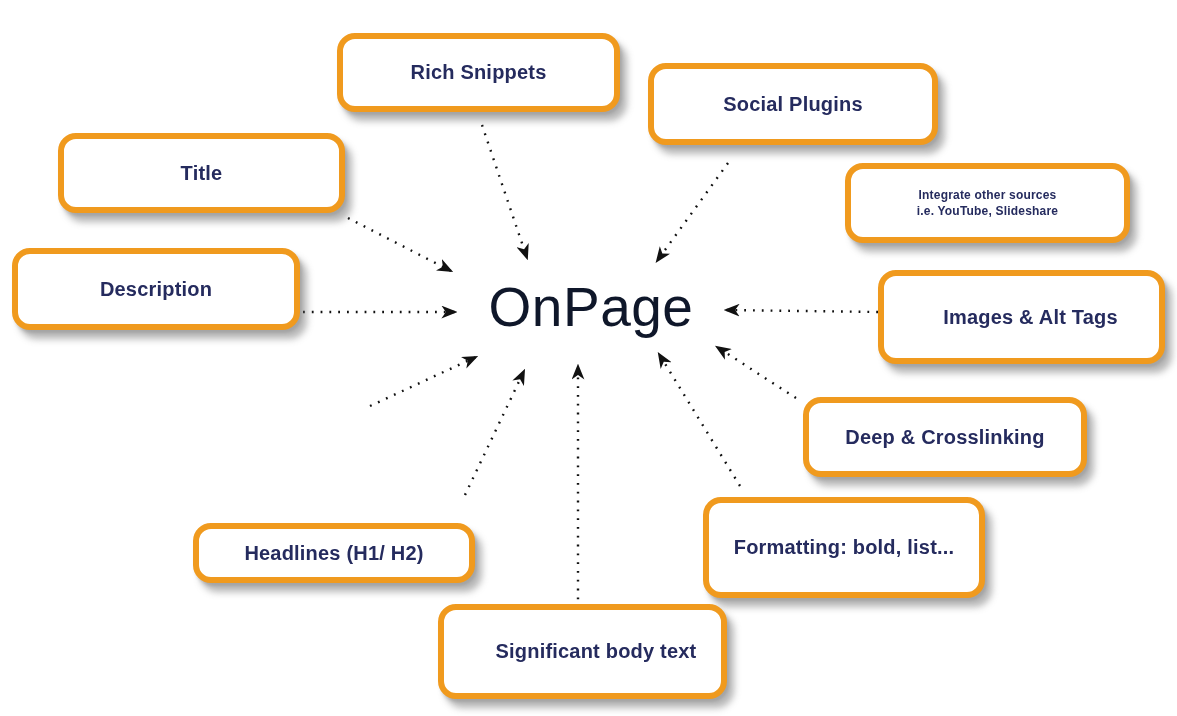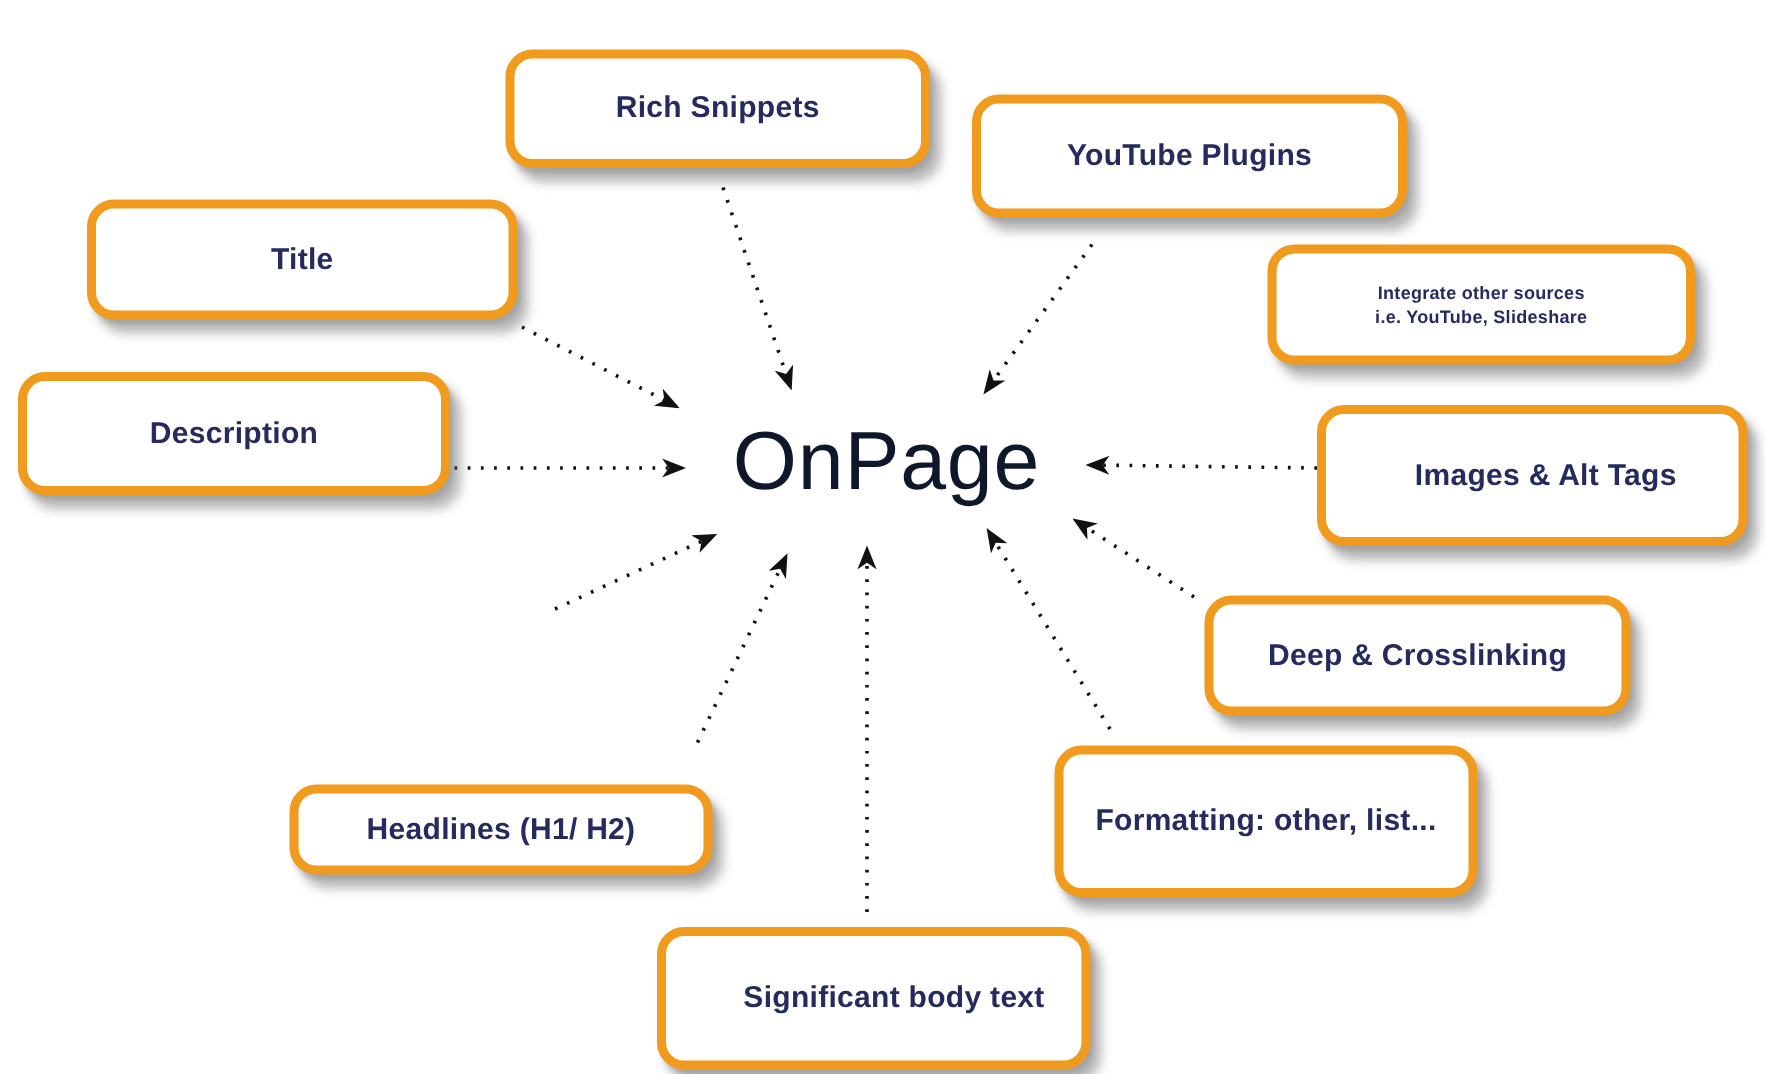--- a/index.html
+++ b/index.html
@@ -28,21 +28,21 @@
   .node-rich-snippets {left:337px;top:33px; width:283px;height:79px;}
   .node-social-plugins{left:648px;top:63px; width:290px;height:82px;}
   .node-title         {left:58px; top:133px;width:287px;height:80px;}
   .node-integrate     {left:845px;top:163px;width:285px;height:80px;}
   .node-description   {left:12px; top:248px;width:288px;height:82px;}
   .node-images-alt    {left:878px;top:270px;width:287px;height:94px;padding-left:18px;}
   .node-url           {left:80px; top:378px;width:288px;height:82px;}
   .node-deep          {left:803px;top:397px;width:284px;height:80px;}
   .node-headlines     {left:193px;top:523px;width:282px;height:60px;}
   .node-formatting    {left:703px;top:497px;width:282px;height:101px;}
-  .node-significant   {left:438px;top:618px;width:289px;height:95px;padding-left:27px;}
+  .node-significant   {left:438px;top:604px;width:289px;height:95px;padding-left:27px;}
 
   #center-title{
     position:absolute;left:468px;top:272px;width:246px;height:70px;
     display:flex;align-items:center;justify-content:center;
     font-size:55px;font-weight:300;color:#0f172a;letter-spacing:0.5px;
   }
 </style>
 </head>
 <body>
 
@@ -65,21 +65,21 @@
         <line x1="740" y1="486" x2="659" y2="354" stroke="#111111" stroke-width="2.4" stroke-dasharray="1.8 7" marker-end="url(#ah)"></line>
         <line x1="796" y1="398" x2="717" y2="347" stroke="#111111" stroke-width="2.4" stroke-dasharray="1.8 7" marker-end="url(#ah)"></line>
         <line x1="878" y1="312" x2="726" y2="310" stroke="#111111" stroke-width="2.4" stroke-dasharray="1.8 7" marker-end="url(#ah)"></line>
       </g>
   </svg>
 
   <div class="node node-rich-snippets">
     <span class="label">Rich Snippets</span>
   </div>
   <div class="node node-social-plugins">
-    <span class="label">YouTube Plugins</span>
+    <span class="label">Social Plugins</span>
   </div>
   <div class="node node-title">
     <span class="label">Title</span>
   </div>
   <div class="node node-integrate">
     <span class="label">Integrate other sources
 i.e. YouTube, Slideshare</span>
   </div>
   <div class="node node-description">
     <span class="label">Description</span>
@@ -87,21 +87,21 @@
   <div class="node node-images-alt">
     <span class="label">Images &amp; Alt Tags</span>
   </div>
   <div class="node node-deep">
     <span class="label">Deep &amp; Crosslinking</span>
   </div>
   <div class="node node-headlines">
     <span class="label">Headlines (H1/ H2)</span>
   </div>
   <div class="node node-formatting">
-    <span class="label">Formatting: other, list...</span>
+    <span class="label">Formatting: bold, list...</span>
   </div>
   <div class="node node-significant">
     <span class="label">Significant body text</span>
   </div>
 
   <div id="center-title">OnPage</div>
 
 </div>
 
 </body></html>

